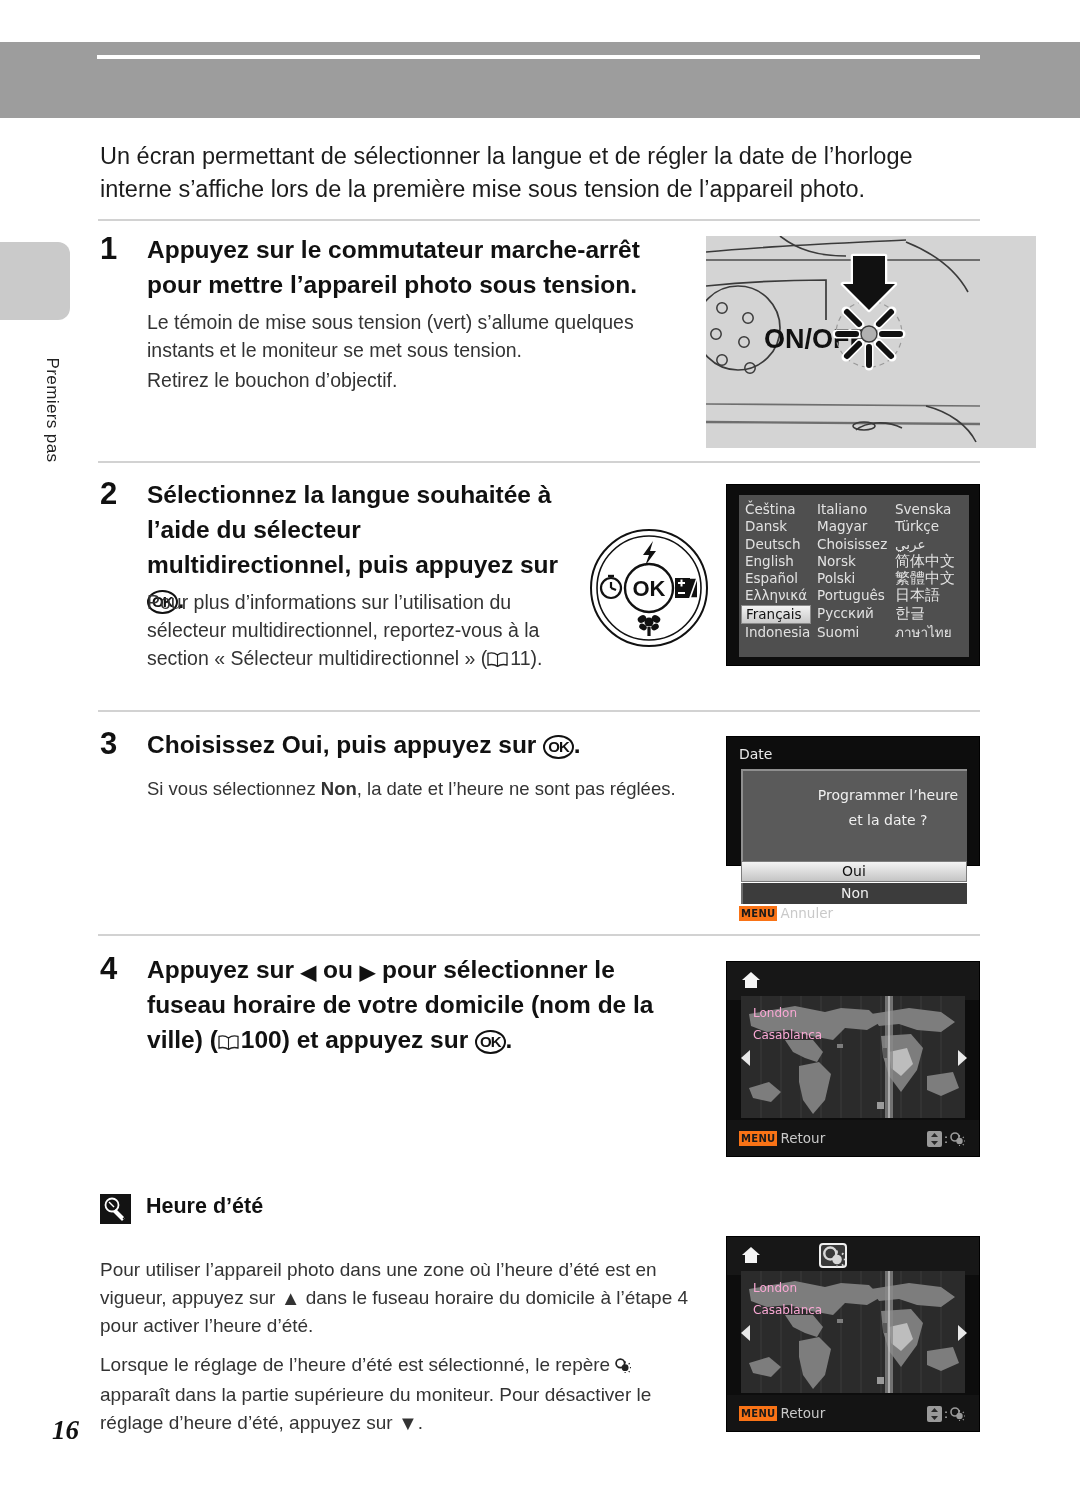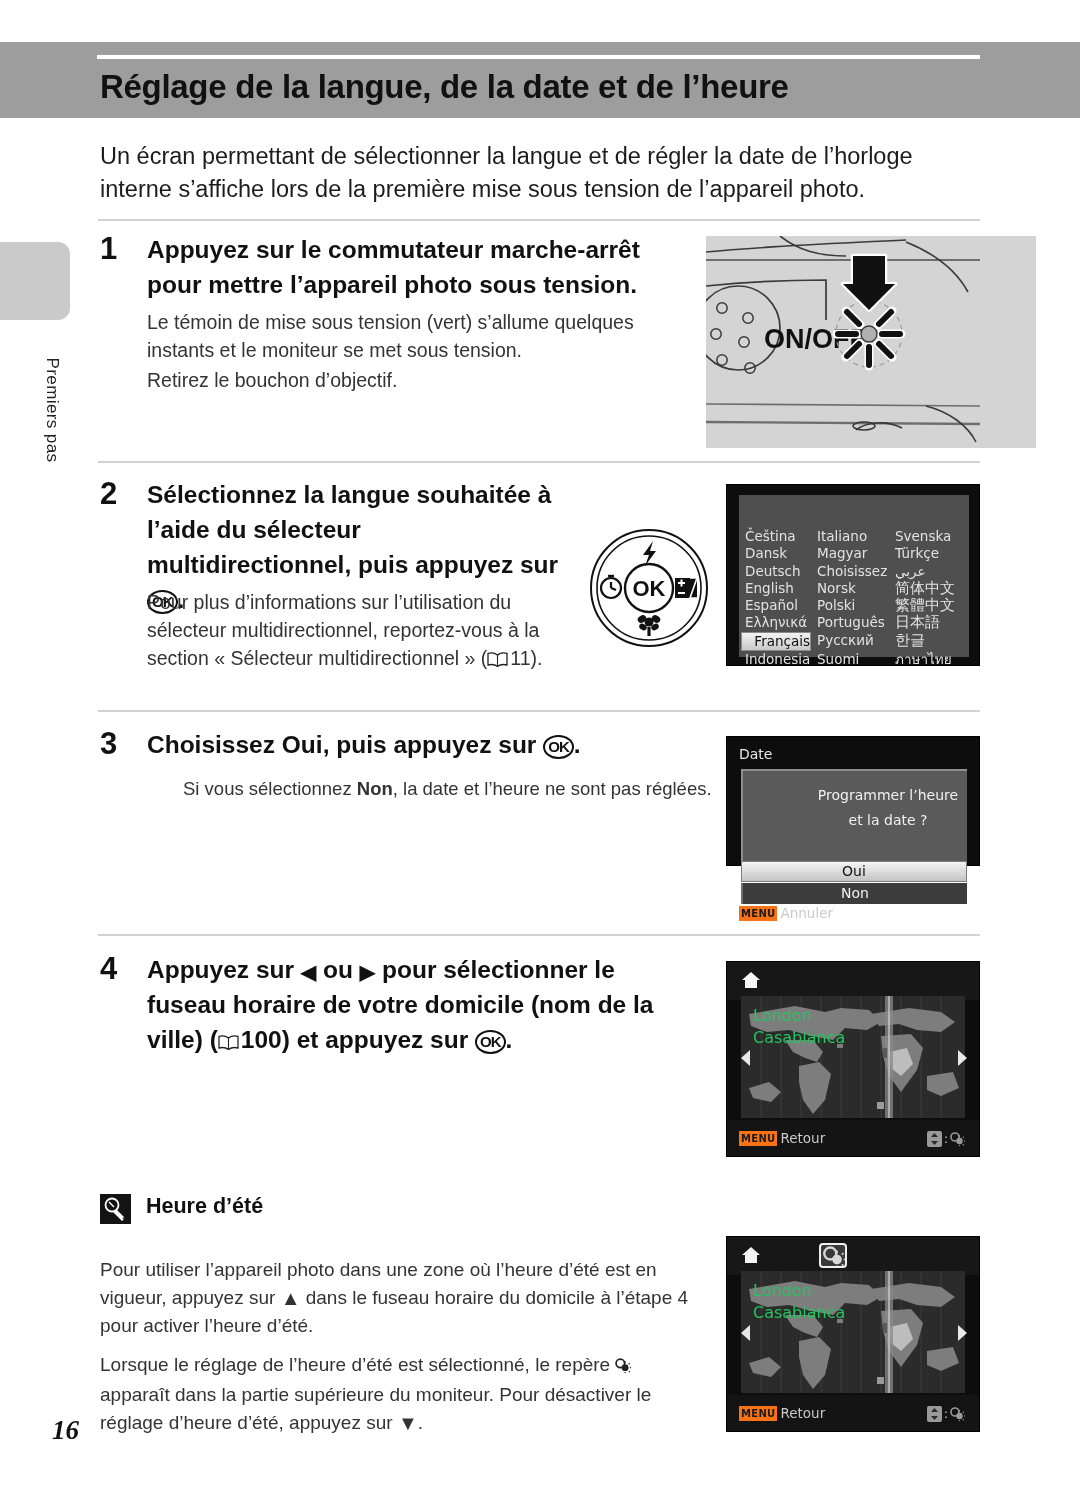--- a/index.html
+++ b/index.html
@@ -95,30 +95,29 @@
   
   .lang-screen { left: 726px; top: 484px; width: 254px; height: 182px; padding: 9px 6px; }
   .lang-inner {
     position: absolute; left: 12px; top: 10px; width: 230px; height: 162px;
     background: #4f4f4f;
   }
   .lang-grid {
     position: absolute; left: 0; top: 6px; width: 263px;
     display: grid; grid-template-columns: 72px 78px 80px;
     row-gap: 0px;
-    margin-top: 27px;
   }
   .lang-cell {
     font-size: 13.5px; color: #e2e2e2; line-height: 17.3px;
     padding-left: 6px; white-space: nowrap;
   }
   .lang-cell.cjk { font-size: 15px; }
   .lang-cell.sel {
     background: linear-gradient(#f3f3f3,#c9c9c9); color: #111;
-    border: 1px solid #8a8a8a; margin-left: 2px; padding-left: 4px; text-align: right;
+    border: 1px solid #8a8a8a; margin-left: 2px; padding-left: 4px;
   }
 
   
   .date-screen { left: 726px; top: 736px; width: 254px; height: 130px; }
   .date-title {
     position: absolute; left: 12px; top: 9px; font-size: 14px; color: #e8e8e8;
   }
   .date-box {
     position: absolute; left: 14px; top: 32px; width: 226px; height: 92px;
     background: #5a5a5a; border-top: 2px solid #8f8f8f; border-left: 2px solid #8f8f8f;
@@ -155,21 +154,21 @@
     position: absolute; left: 14px; top: 34px; width: 224px; height: 122px;
     background: #2b2b2b; overflow: hidden;
   }
   .map-area svg { display: block; }
   .home-icon { position: absolute; left: 14px; top: 9px; width: 20px; height: 18px; }
   .dst-badge {
     position: absolute; left: 92px; top: 6px; width: 28px; height: 25px;
     border: 2px solid #f0f0f0; border-radius: 4px; background: #3a3a3a;
   }
   .city-name {
-    position: absolute; font-size: 16px; color: #22c55e; white-space: nowrap;
+    position: absolute; font-size: 12px; color: #f9a8d4; white-space: nowrap;
   }
   .city1 { left: 26px; top: 44px; }
   .city2 { left: 26px; top: 66px; }
   .arrow-l { position: absolute; left: 14px; top: 88px; }
   .arrow-r { position: absolute; left: 230px; top: 88px; }
   .map-bottom { position: absolute; left: 0; bottom: 0; width: 252px; height: 36px; background: #141414; }
   .map-menu { position: absolute; left: 12px; bottom: 10px; display: flex; align-items: center; }
   .ud-icon { position: absolute; right: 14px; bottom: 9px; display: flex; align-items: center; }
 
   
@@ -194,21 +193,20 @@
     font-family: "Liberation Serif", serif;
   }
 </style>
 </head>
 <body>
 
 <div class="page">
 
   <div class="header-band"></div>
   <div class="header-rule"></div>
-  <div class="page-title">Réglage de la langue, de la date et de l’heure</div>
 
   <div class="side-tab"></div>
   <div class="side-tab-label">Premiers pas</div>
 
   <div class="intro">Un écran permettant de sélectionner la langue et de régler la date de l’horloge interne s’affiche lors de la première mise sous tension de l’appareil photo.</div>
 
   <div class="hr" style="top:219px;"></div>
   <div class="hr" style="top:461px;"></div>
   <div class="hr" style="top:710px;"></div>
   <div class="hr" style="top:934px;"></div>
@@ -348,21 +346,21 @@
         <div class="lang-cell cjk">한글</div>
         <div class="lang-cell">Indonesia</div>
         <div class="lang-cell">Suomi</div>
         <div class="lang-cell">ภาษาไทย</div>
       </div>
     </div>
   </div>
 
   <div class="step-num" style="left:100px; top:726px;">3</div>
   <div class="step-head" style="left:147px; top:727px; width:540px;"><span>Choisissez </span><span class="bold">Oui</span><span>, puis appuyez sur </span><span class="ok-glyph">OK</span><span>.</span></div>
-  <div class="step-body small" style="left:147px; top:775px; width:560px;margin-left:36px;"><span>Si vous sélectionnez </span><span class="bold">Non</span><span>, la date et l’heure ne sont pas réglées.</span></div>
+  <div class="step-body small" style="left:147px; top:775px; width:560px;"><span>Si vous sélectionnez </span><span class="bold">Non</span><span>, la date et l’heure ne sont pas réglées.</span></div>
 
   <div class="lcd date-screen">
     <div class="date-title">Date</div>
     <div class="date-box">
       <div class="date-msg">
         <span>Programmer l’heure</span>
         <span>et la date ?</span>
       </div>
     </div>
     <div class="btn-yes">Oui</div>

